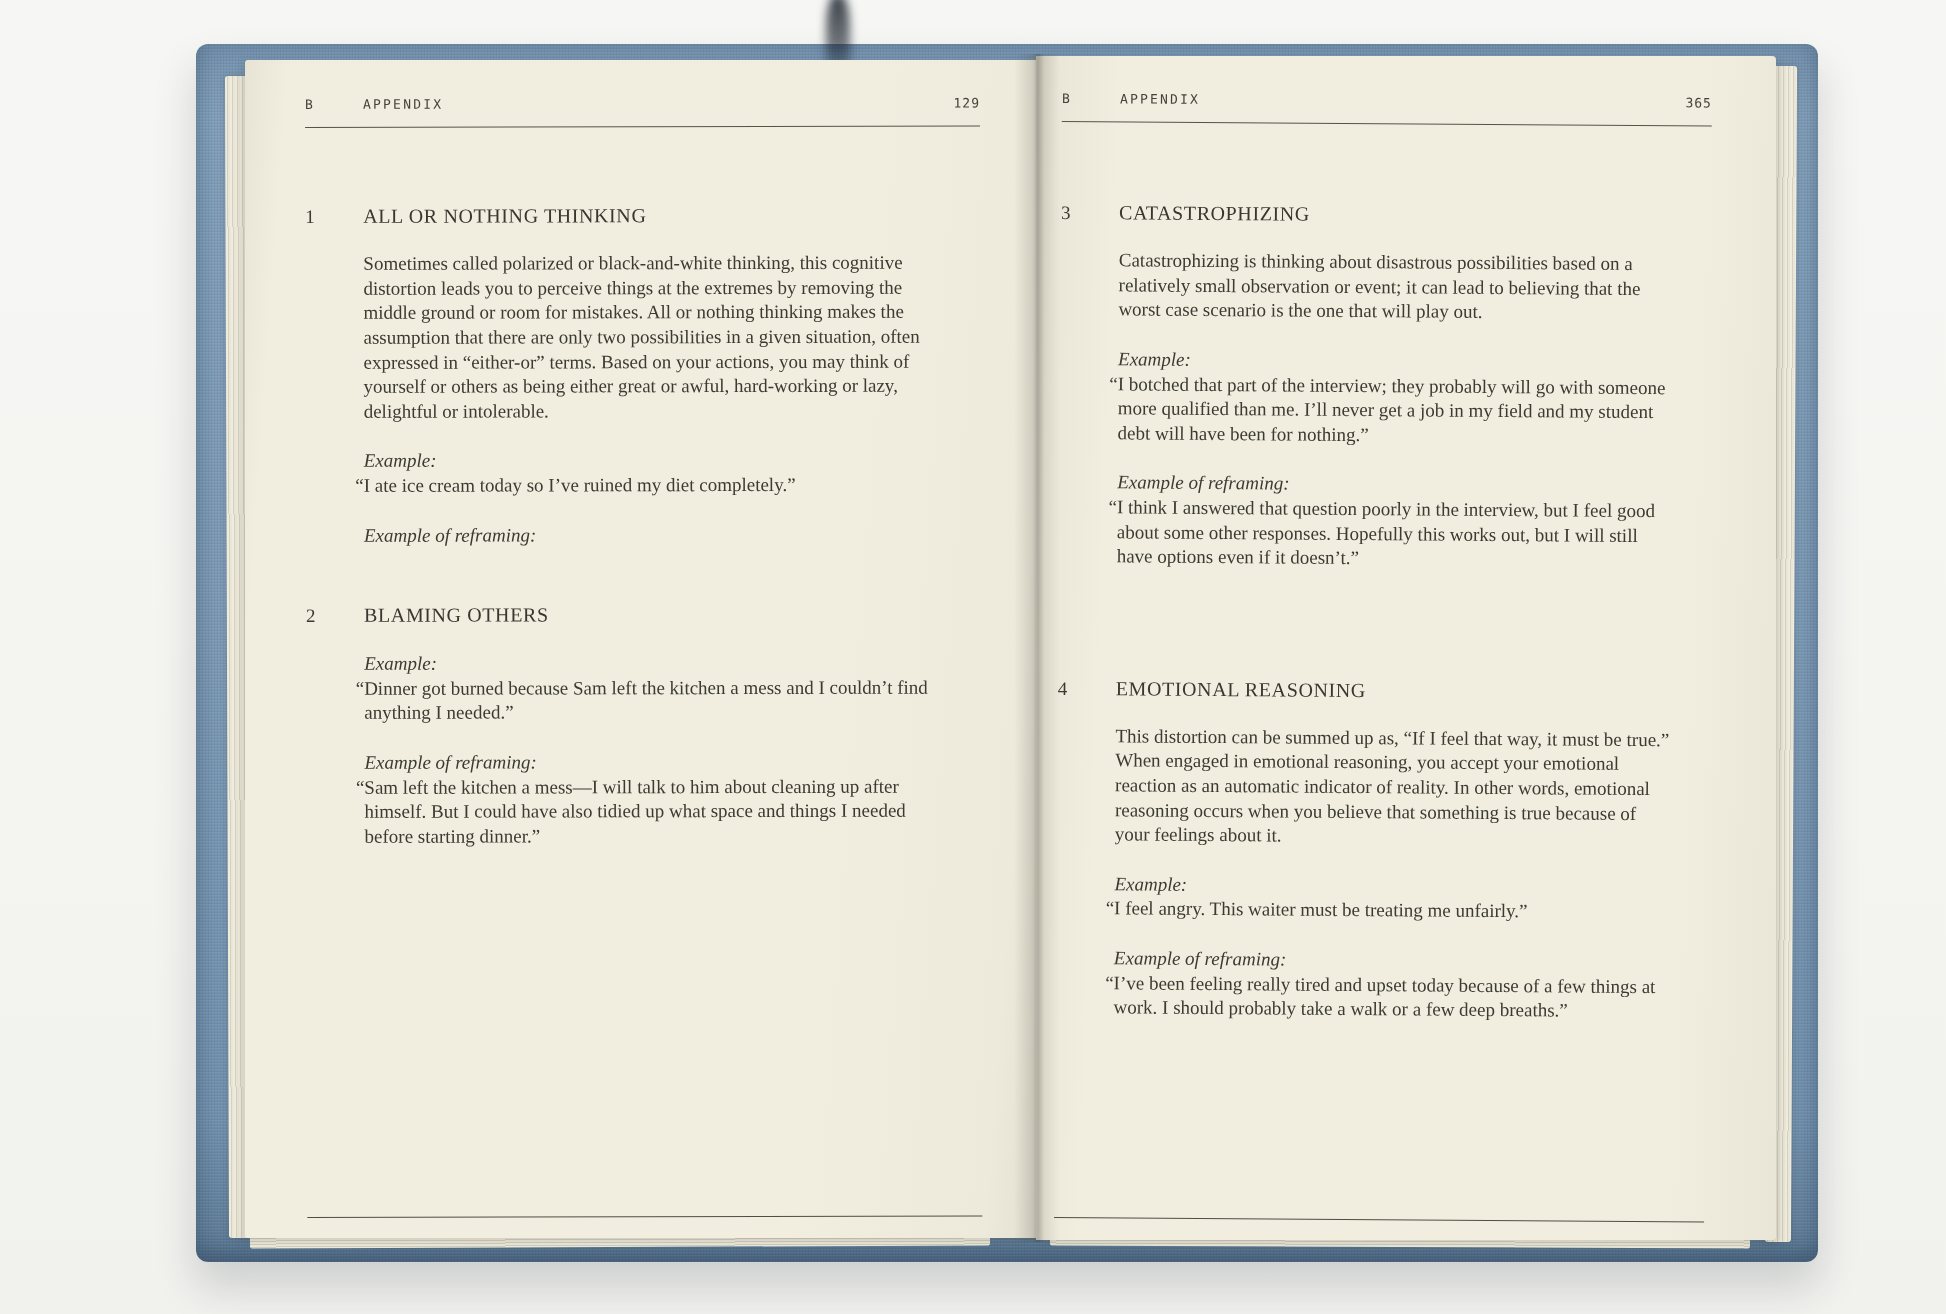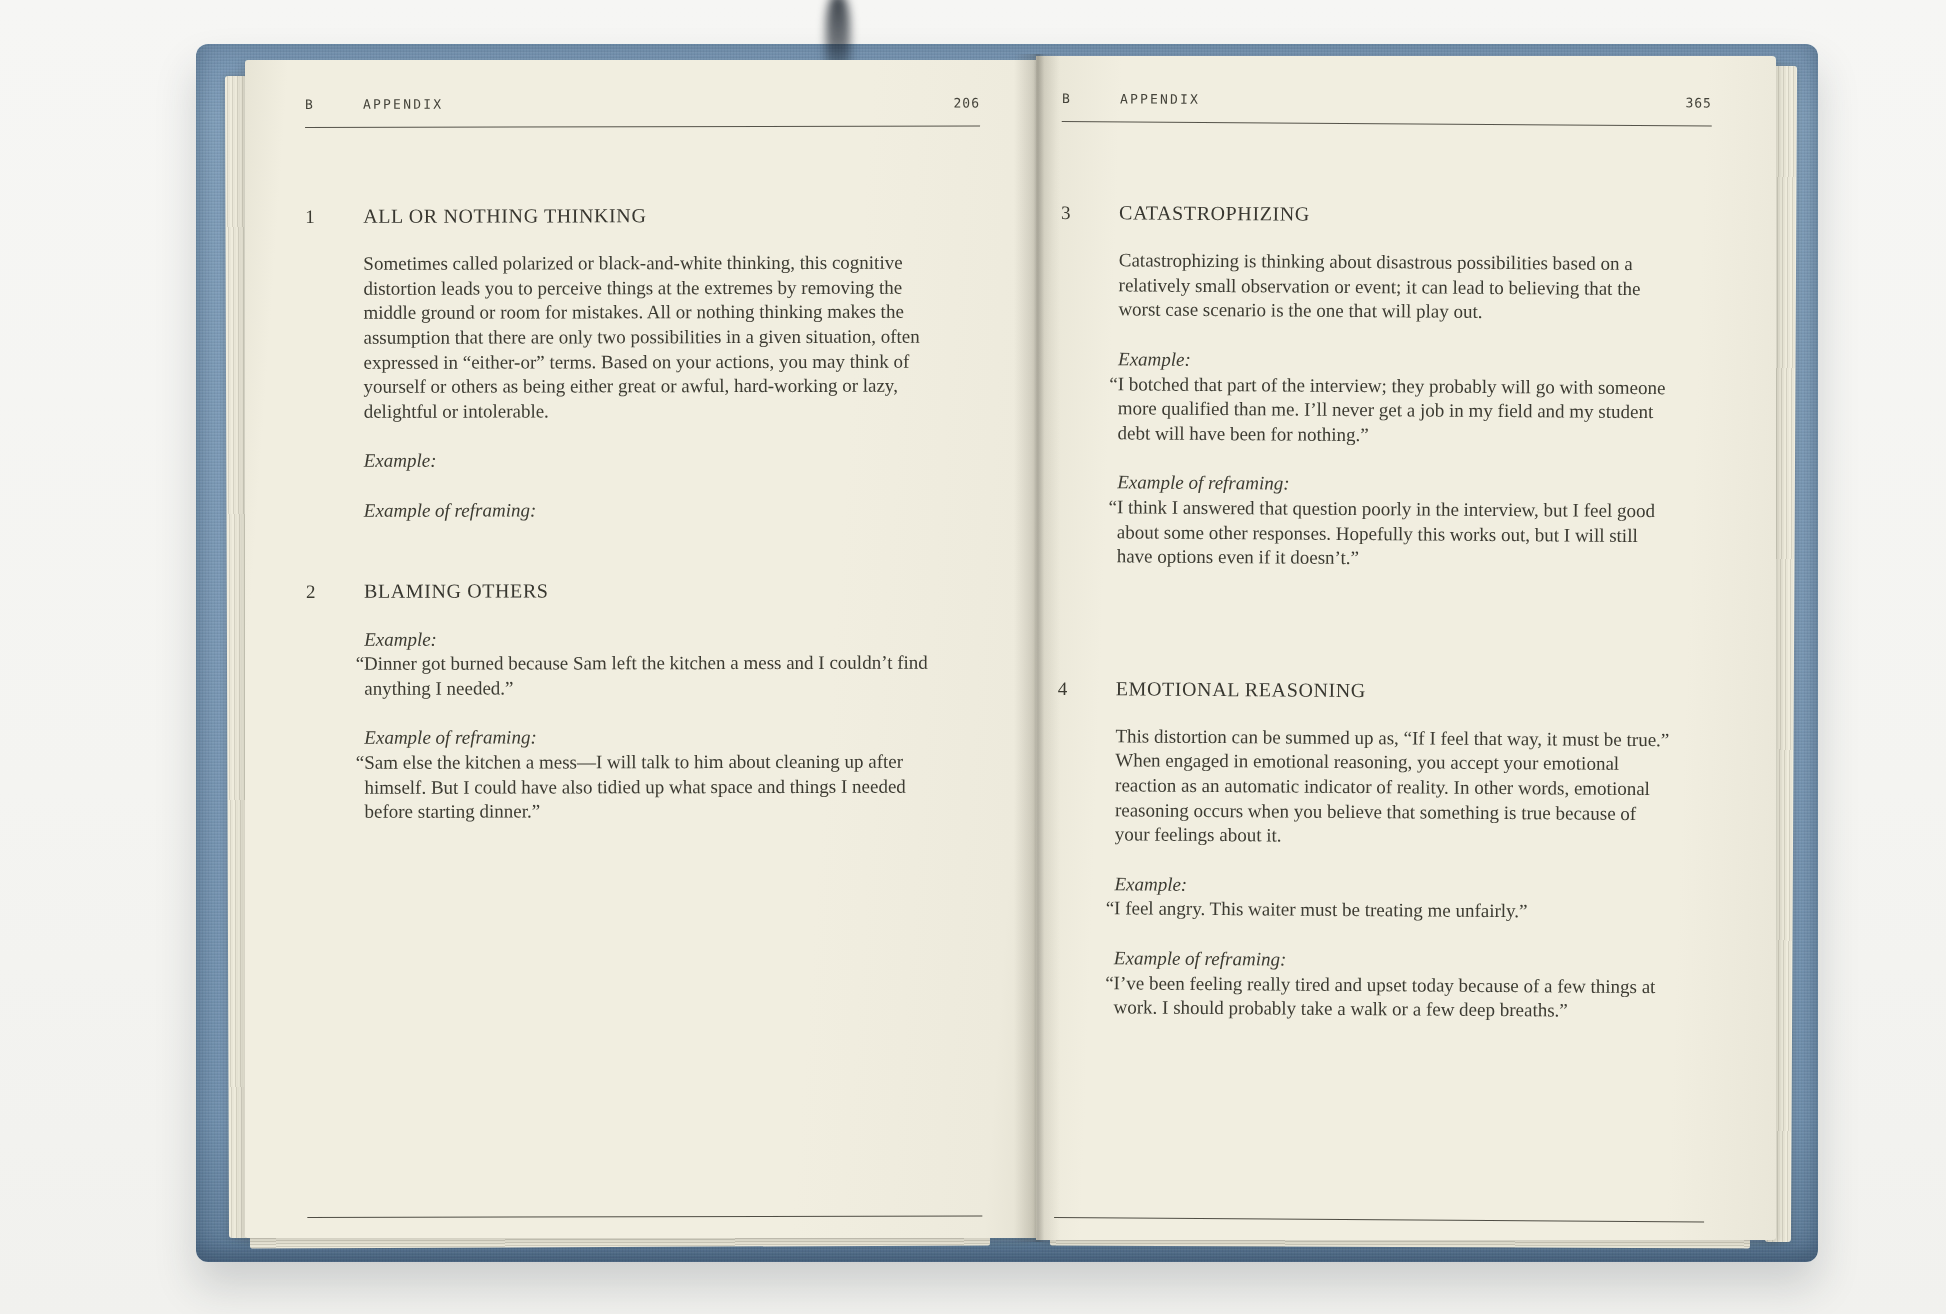--- a/index.html
+++ b/index.html
@@ -169,42 +169,43 @@
   <div class="edge-stack edge-right"></div>
   <div class="edge-bottom edge-bottom-left"></div>
   <div class="edge-bottom edge-bottom-right"></div>
 
   <div class="page page-left">
     <div class="page-inner">
 
       <div class="page-header">
         <span class="hdr-b">B</span>
         <span class="hdr-title">APPENDIX</span>
-        <span class="hdr-num">206</span>
+        <span class="hdr-num">129</span>
       </div>
       <div class="header-rule"></div>
 
       <section class="entry entry-first">
         <div class="entry-num">1</div>
         <div class="entry-content">
           <h2 class="entry-title">ALL OR NOTHING THINKING</h2>
           <p class="entry-text">Sometimes called polarized or black-and-white thinking, this cognitive distortion leads you to perceive things at the extremes by removing the middle ground or room for mistakes. All or nothing thinking makes the assumption that there are only two possibilities in a given situation, often expressed in “either-or” terms. Based on your actions, you may think of yourself or others as being either great or awful, hard-working or lazy, delightful or intolerable.</p>
           <p class="example-label">Example:</p>
+          <p class="quote">“I ate ice cream today so I’ve ruined my diet completely.”</p>
           <p class="example-label">Example of reframing:</p>
         </div>
       </section>
 
       <section class="entry entry-second">
         <div class="entry-num">2</div>
         <div class="entry-content">
           <h2 class="entry-title">BLAMING OTHERS</h2>
           <p class="example-label">Example:</p>
           <p class="quote">“Dinner got burned because Sam left the kitchen a mess and I couldn’t find anything I needed.”</p>
           <p class="example-label">Example of reframing:</p>
-          <p class="quote">“Sam else the kitchen a mess—I will talk to him about cleaning up after himself. But I could have also tidied up what space and things I needed before starting dinner.”</p>
+          <p class="quote">“Sam left the kitchen a mess—I will talk to him about cleaning up after himself. But I could have also tidied up what space and things I needed before starting dinner.”</p>
         </div>
       </section>
 
       <div class="bottom-rule"></div>
     </div>
   </div>
 
   <div class="page page-right">
     <div class="page-inner">
 

